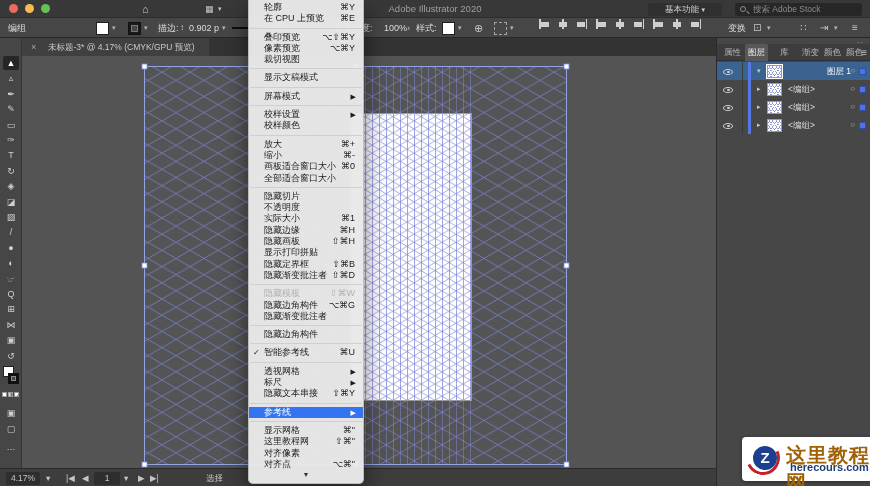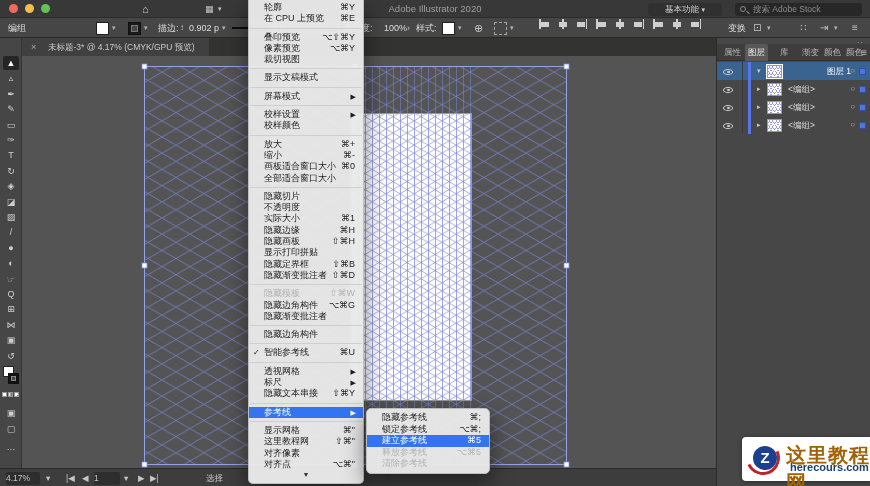--- a/index.html
+++ b/index.html
@@ -51,21 +51,21 @@
   .trio{position:absolute;left:2px;display:flex;gap:1px;}
   .trio span{width:5px;height:5px;border:1px solid #999;}
   .t-color{background:#fff;} .t-grad{background:linear-gradient(90deg,#fff,#555);}
   .t-none{position:relative;background:#fff;overflow:hidden;}
   .t-none::after{content:"";position:absolute;left:-1px;top:1.5px;width:8px;height:1px;background:#d22;transform:rotate(-45deg);}
   
   .canvas{position:absolute;left:22px;top:56px;width:694px;height:412px;background:#545454;overflow:hidden;}
   
   .statusbar{position:absolute;left:0;top:468px;width:716px;height:18px;background:#3d3d3d;border-top:1px solid #2a2a2a;}
   .statusbar>span{position:absolute;line-height:18px;font-size:8.5px;color:#c6c6c6;}
-  .sb-pill{top:2.5px !important;height:13px;line-height:13px !important;background:#2e2e2e;border-radius:2px;text-align:left;}
+  .sb-pill{top:2.5px !important;height:13px;line-height:13px !important;background:#2e2e2e;border-radius:2px;text-align:center;}
   .sb-nav{color:#9a9a9a;font-size:7px;}
   .sb-dim{color:#6f6f6f;font-size:7px;}
   
   .rightpanel{position:absolute;left:716px;top:38px;width:154px;height:448px;background:#474747;border-left:1px solid #2b2b2b;}
   .rp-dots{position:absolute;right:6px;top:0px;color:#9a9a9a;font-size:8px;letter-spacing:1px;}
   .panel-tabs{position:absolute;left:0;top:6px;width:154px;height:17px;background:#3d3d3d;border-bottom:1px solid #313131;}
   .ptab{position:absolute;top:0;height:17px;line-height:17px;font-size:8.5px;color:#b5b5b5;padding:0 3px;}
   .ptab.active{background:#585858;color:#f2f2f2;border-radius:2px 2px 0 0;}
   .ptab-menu{position:absolute;right:4px;top:0;color:#c3c3c3;font-size:10px;line-height:17px;}
   .layers{position:absolute;left:0;top:24px;width:154px;}
@@ -384,27 +384,20 @@
       <div class="msep"></div>
       <div class="mi hl"><span>参考线</span><span class="sub-arrow">▶</span></div>
       <div class="msep"></div>
       <div class="mi"><span>显示网格</span><span class="sc">⌘"</span></div>
       <div class="mi"><span>这里教程网</span><span class="sc">⇧⌘"</span></div>
       <div class="mi"><span>对齐像素</span></div>
       <div class="mi"><span>对齐点</span><span class="sc">⌥⌘"</span></div>
       <div class="mscroll">▼</div>
     </div>
 
-  <div class="submenu" id="guides-submenu">
-      <div class="mi"><span>隐藏参考线</span><span class="sc">⌘;</span></div>
-      <div class="mi"><span>锁定参考线</span><span class="sc">⌥⌘;</span></div>
-      <div class="mi hl"><span>建立参考线</span><span class="sc">⌘5</span></div>
-      <div class="mi disabled"><span>释放参考线</span><span class="sc">⌥⌘5</span></div>
-      <div class="mi disabled"><span>清除参考线</span></div>
-    </div>
 
   <div class="watermark">
     <span class="wm-ring"></span>
     <span class="wm-disc">Z</span>
     <span class="wm-title">这里教程网</span>
     <span class="wm-domain">herecours.com</span>
   </div>
 
 </div>
 

